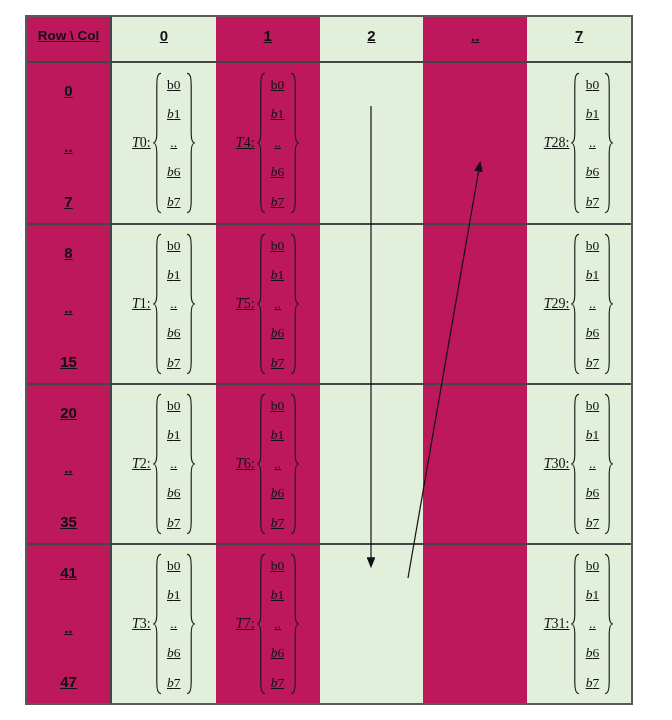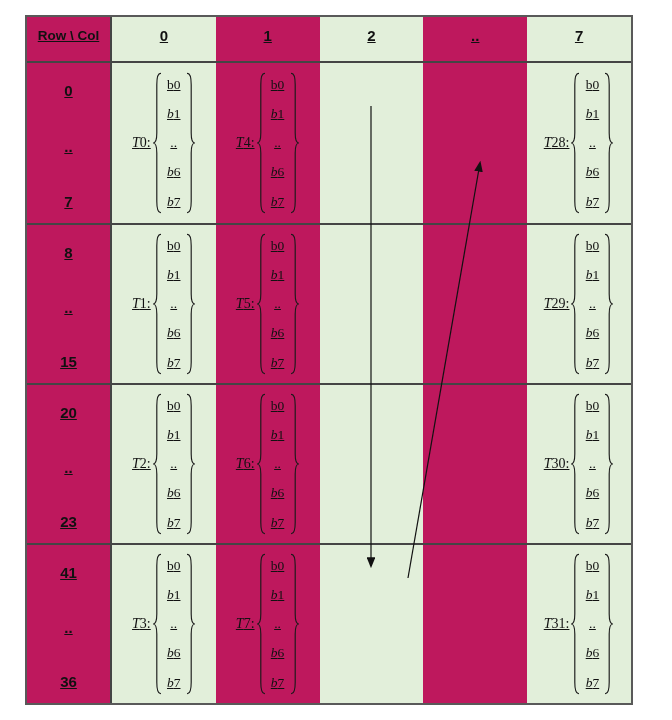--- a/index.html
+++ b/index.html
@@ -212,21 +212,21 @@
         </div>
         <svg class="brace" viewBox="0 0 10 100" preserveAspectRatio="none">
             <path d="M1.5,1 Q5.2,1 5.2,9 L5.2,43 Q5.2,50 8.8,50 Q5.2,50 5.2,57 L5.2,91 Q5.2,99 1.5,99"></path>
           </svg>
       </div>
     </div>
 
     <div class="cell rlabel rsep">
       <span>20</span>
       <span>..</span>
-      <span>23</span>
+      <span>35</span>
     </div>
     <div class="cell vcell hl rsep">
       <div class="vec">
         <span class="tlabel">T2:</span>
         <svg class="brace" viewBox="0 0 10 100" preserveAspectRatio="none">
             <path d="M8.5,1 Q4.8,1 4.8,9 L4.8,43 Q4.8,50 1.2,50 Q4.8,50 4.8,57 L4.8,91 Q4.8,99 8.5,99"></path>
           </svg>
         <div class="items">
           <span class="vi">b0</span>
           <span class="vi">b1</span>
@@ -274,21 +274,21 @@
         </div>
         <svg class="brace" viewBox="0 0 10 100" preserveAspectRatio="none">
             <path d="M1.5,1 Q5.2,1 5.2,9 L5.2,43 Q5.2,50 8.8,50 Q5.2,50 5.2,57 L5.2,91 Q5.2,99 1.5,99"></path>
           </svg>
       </div>
     </div>
 
     <div class="cell rlabel rsep">
       <span>41</span>
       <span>..</span>
-      <span>36</span>
+      <span>47</span>
     </div>
     <div class="cell vcell hl rsep">
       <div class="vec">
         <span class="tlabel">T3:</span>
         <svg class="brace" viewBox="0 0 10 100" preserveAspectRatio="none">
             <path d="M8.5,1 Q4.8,1 4.8,9 L4.8,43 Q4.8,50 1.2,50 Q4.8,50 4.8,57 L4.8,91 Q4.8,99 8.5,99"></path>
           </svg>
         <div class="items">
           <span class="vi">b0</span>
           <span class="vi">b1</span>

